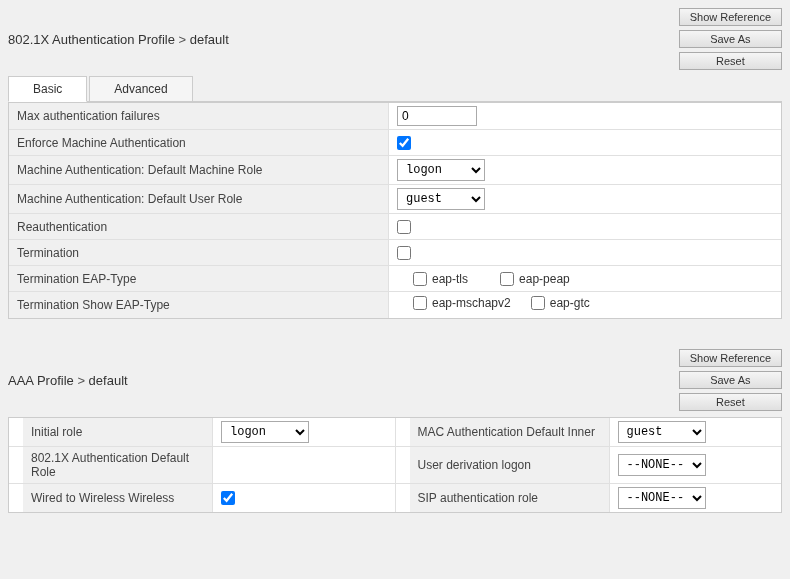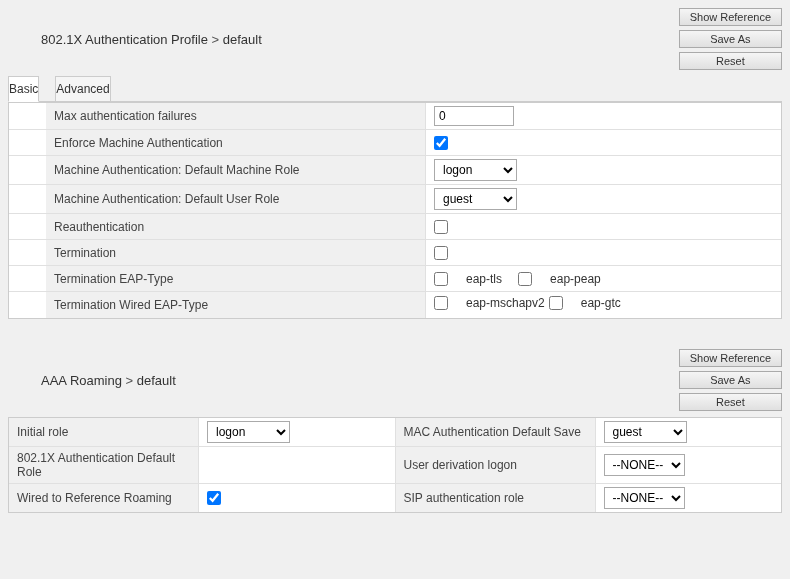--- a/index.html
+++ b/index.html
@@ -16,21 +16,20 @@
       display: flex;
       justify-content: space-between;
       align-items: center;
       margin-bottom: 6px;
     }
 
     .section-title {
       font-size: 13px;
       font-weight: normal;
       color: #333;
-      margin-left: 33px;
     }
 
     .section-title span.arrow {
       color: #555;
     }
 
     .header-buttons {
       display: flex;
       gap: 4px;
       flex-direction: column;
@@ -45,27 +44,27 @@
       color: #333;
     }
 
     .tabs {
       display: flex;
       border-bottom: 1px solid #ccc;
       margin-bottom: 0;
     }
 
     .tab {
-      padding: 5px 0;
+      padding: 5px 24px;
       border: 1px solid #ccc;
       border-bottom: none;
       background: #f5f5f5;
       cursor: pointer;
       font-size: 12px;
-      margin-right: 16px;
+      margin-right: 2px;
     }
 
     .tab.active {
       background: #fff;
       border-bottom: 1px solid #fff;
       margin-bottom: -1px;
       z-index: 1;
     }
 
     .form-container {
@@ -85,21 +84,20 @@
 
     .form-label {
       width: 380px;
       min-width: 380px;
       padding: 4px 8px;
       background: #f0f0f0;
       border-right: 1px solid #e0e0e0;
       display: flex;
       align-items: center;
       color: #444;
-      margin-left: 37px;
     }
 
     .form-value {
       flex: 1;
       padding: 3px 8px;
       display: flex;
       align-items: center;
       gap: 8px;
     }
 
@@ -108,38 +106,40 @@
       padding: 2px 4px;
       border: 1px solid #aaa;
       font-size: 12px;
     }
 
     .form-select {
       padding: 2px 4px;
       border: 1px solid #aaa;
       font-size: 12px;
       background: #fff;
+      font-family: Liberation Mono, monospace;
     }
 
     .form-checkbox {
       width: 14px;
       height: 14px;
     }
 
     .termination-row .form-value {
       flex-direction: row;
       flex-wrap: wrap;
       align-items: center;
       gap: 16px;
     }
 
     .checkbox-label {
       display: flex;
       align-items: center;
-      gap: 18px;
+      gap: 5px;
+      margin-left: 16px;
     }
 
     .inner-eap-section .form-value {
       flex-direction: column;
       align-items: flex-start;
       padding: 4px 8px;
       gap: 4px;
     }
 
     .section-wrapper {
@@ -175,20 +175,21 @@
     .aaa-label {
       width: 190px;
       min-width: 190px;
       padding: 4px 8px;
       background: #f0f0f0;
       border-right: 1px solid #e0e0e0;
       display: flex;
       align-items: center;
       color: #444;
       font-size: 12px;
+      margin-left: 14px;
     }
 
     .aaa-value {
       flex: 1;
       padding: 3px 8px;
       display: flex;
       align-items: center;
     }
 
     .small-section-gap {
@@ -277,42 +278,42 @@
           <span>eap-tls</span>
         </label>
         <label class="checkbox-label">
           <input type="checkbox" class="form-checkbox" style="">
           <span>eap-peap</span>
         </label>
       </div>
     </div>
 
     <div class="form-row inner-eap-section">
-      <div class="form-label">Termination Wired EAP-Type</div>
+      <div class="form-label">Termination Show EAP-Type</div>
       <div class="form-value" style="flex-direction:row; align-items:flex-start; gap:4px;">
         <label class="checkbox-label">
           <input type="checkbox" class="form-checkbox" style="">
           <span>eap-mschapv2</span>
         </label>
         <label class="checkbox-label">
           <input type="checkbox" class="form-checkbox" style="">
           <span>eap-gtc</span>
         </label>
       </div>
     </div>
 
   </div>
 </div>
 
 <div class="small-section-gap"></div>
 
 <div class="section-wrapper">
   <div class="section-header">
     <div class="section-title">
-      <span>AAA Roaming</span>
+      <span>AAA Profile</span>
       <span class="arrow"> &gt; </span>
       <span>default</span>
     </div>
     <div class="header-buttons">
       <button class="btn">Show Reference</button>
       <button class="btn">Save As</button>
       <button class="btn">Reset</button>
     </div>
   </div>
 
@@ -323,21 +324,21 @@
         <div class="aaa-label">Initial role</div>
         <div class="aaa-value">
           <select class="form-select">
             <option>logon</option>
             <option>guest</option>
             <option>employee</option>
           </select>
         </div>
       </div>
       <div class="aaa-col">
-        <div class="aaa-label" style="width:200px; min-width:200px;">MAC Authentication Default Save</div>
+        <div class="aaa-label" style="width:200px; min-width:200px;">MAC Authentication Default Inner</div>
         <div class="aaa-value">
           <select class="form-select">
             <option>guest</option>
             <option>logon</option>
             <option>employee</option>
           </select>
         </div>
       </div>
     </div>
 
@@ -350,21 +351,21 @@
         <div class="aaa-value">
           <select class="form-select">
             <option>--NONE--</option>
           </select>
         </div>
       </div>
     </div>
 
     <div class="aaa-form-row">
       <div class="aaa-col">
-        <div class="aaa-label">Wired to Reference Roaming</div>
+        <div class="aaa-label">Wired to Wireless Wireless</div>
         <div class="aaa-value">
           <input type="checkbox" class="form-checkbox" checked="" style="">
         </div>
       </div>
       <div class="aaa-col">
         <div class="aaa-label" style="width:200px; min-width:200px;">SIP authentication role</div>
         <div class="aaa-value">
           <select class="form-select">
             <option>--NONE--</option>
           </select>

